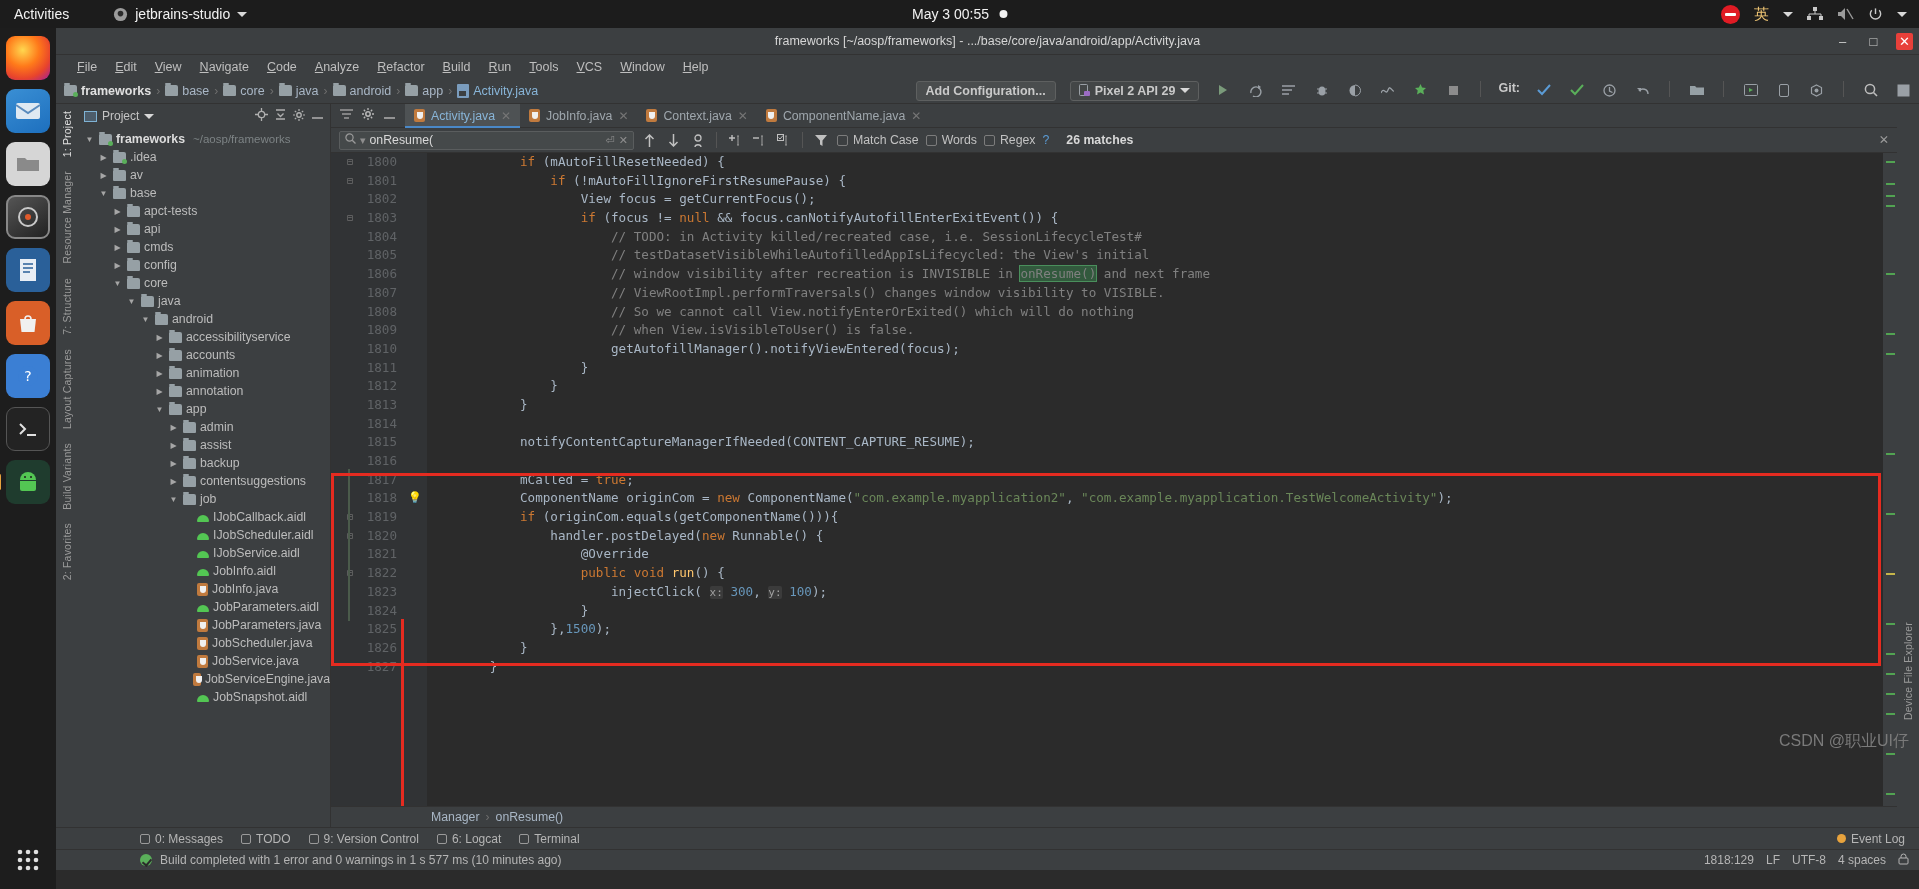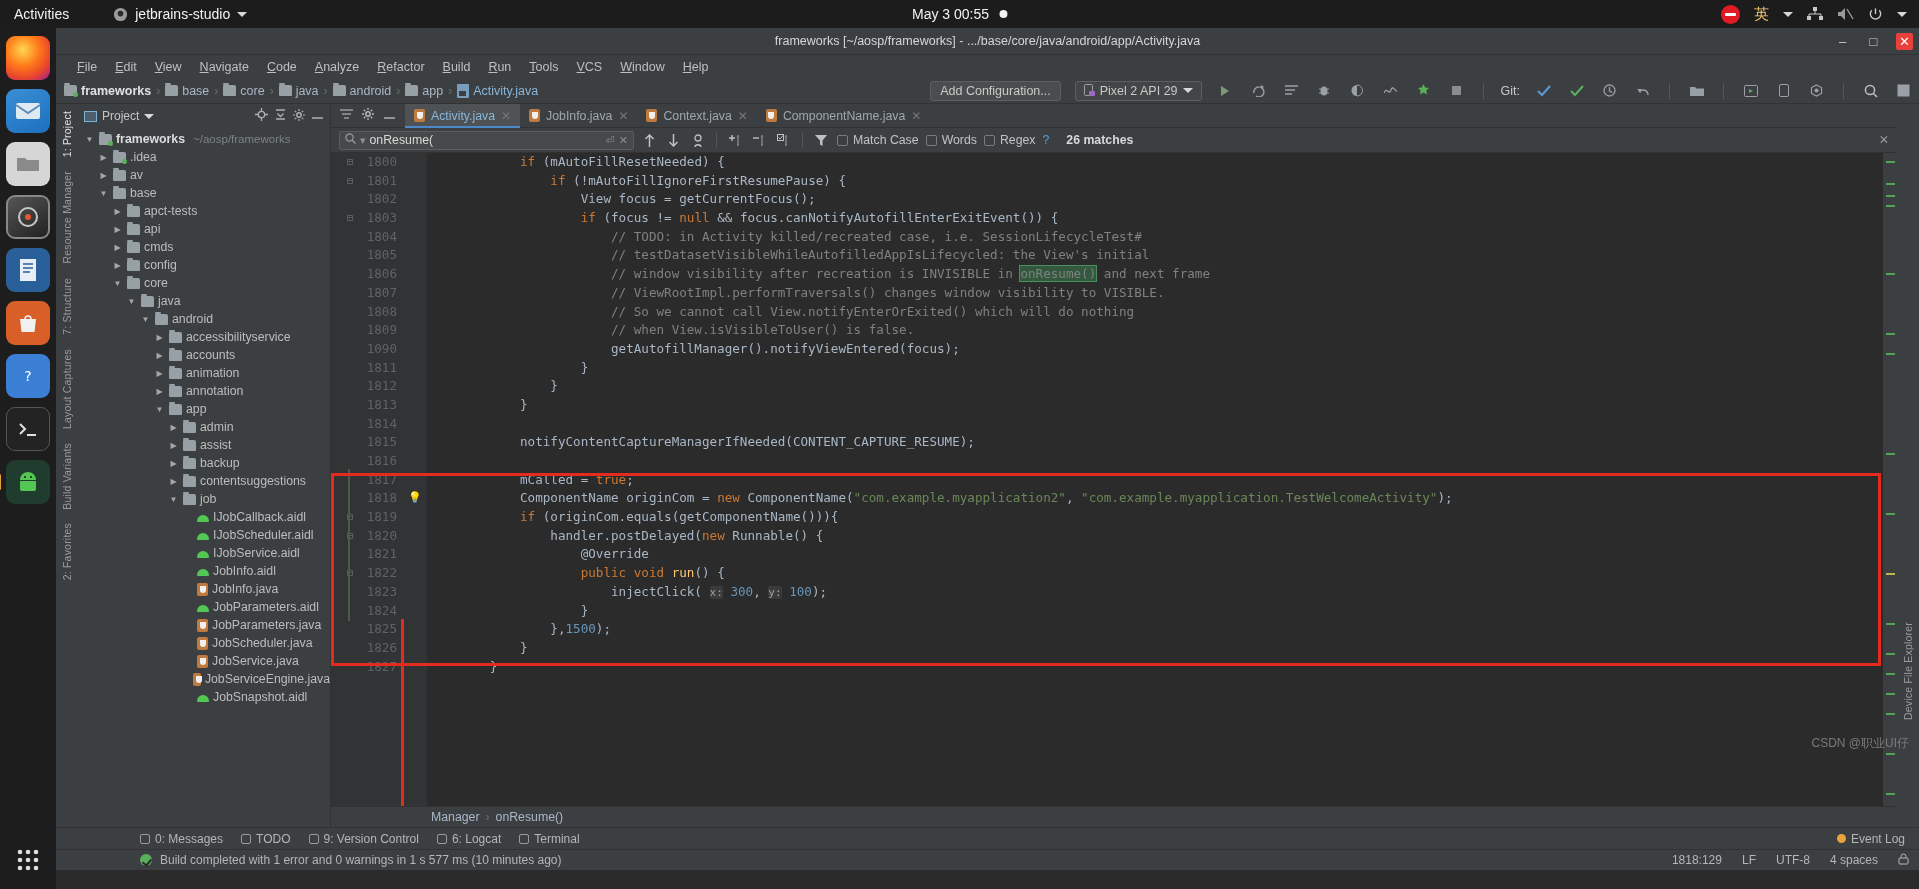--- a/index.html
+++ b/index.html
@@ -69,21 +69,21 @@
   .crumb { display:flex; align-items:center; gap:4px; color:#a9b7c6; padding:0 2px;}
   .crumb.first { color:#e0e0e0; font-weight:bold;}
   .crumb.file { color:#88b5d8; }
   .sep { color:#6e6e6e; font-size:12px; }
   .folder-ic { width:13px;height:11px;background:#96a0a5;border-radius:1px 2px 1px 1px;
     position:relative; display:inline-block;}
   .folder-ic::before{content:"";position:absolute;left:0;top:-2px;width:6px;height:2px;background:#96a0a5;border-radius:1px;}
   .folder-ic.dot::after{content:"";position:absolute;right:-1px;bottom:-1px;width:5px;height:5px;border-radius:50%;background:#5aaf5a;}
   .jfile-ic { width:12px;height:14px; background:#7a9cbd; border-radius:1px; position:relative;}
   .jfile-ic::after{content:"";position:absolute;left:2px;bottom:2px;width:7px;height:5px;background:#3c3f41;}
-  #toolbar-right { position:absolute; right:6px; display:flex; align-items:center; gap:14px;}
+  #toolbar-right { position:absolute; right:6px; display:flex; align-items:flex-start; gap:14px;font-weight:bold;}
   .btn-cfg { border:1px solid #5e6060; border-radius:3px; padding:2px 9px;
     color:#c9c9c9; font-size:12.5px; background:#4a4d4e;}
   .btn-dev { border:1px solid #5e6060; border-radius:3px; padding:2px 8px;
     color:#c9c9c9; font-size:12.5px; display:flex; align-items:center; gap:5px; background:#434647;}
   .tbi { width:19px; height:19px; display:flex;align-items:center;justify-content:center;
      color:#9aa0a6; font-size:13px;}
   .vsep { width:1px; height:16px; background:#555; margin:0 3px;}
   .git-label{ color:#c9c9c9; font-size:12.5px; }
 
   
@@ -182,25 +182,25 @@
     gap:18px; padding-left:84px; font-size:12px; color:#b5b5b5; border-top:1px solid #323232;
     position:relative;}
   #bottom-bar .bi{ display:flex; align-items:center; gap:5px;}
   #bottom-bar .ev{ position:absolute; right:14px; display:flex; align-items:center; gap:5px;}
   .warn-dot{ width:9px;height:9px;background:#e8a33d;border-radius:50%;display:inline-block;}
 
   
   #status-bar { height:21px; background:#3c3f41; display:flex; align-items:center;
     font-size:12px; color:#b5b5b5; padding-left:84px; gap:8px; position:relative;
     border-top:1px solid #323232;}
-  #status-bar .right{ position:absolute; right:10px; display:flex; align-items:center; gap:20px;}
+  #status-bar .right{ position:absolute; right:10px; display:flex; align-items:center; gap:12px;}
   .build-ic{ width:12px;height:12px;border-radius:50%;background:#5aaf5a;position:relative;}
   .build-ic::after{content:"";position:absolute;left:4px;top:2.5px;width:4px;height:7px;
     border:2px solid #2b2b2b;border-top:0;border-left:0;transform:rotate(40deg);}
-  .wm { position:absolute; right:10px; bottom:2px; color:#7a7a7a; font-size:12px;}
+  .wm { position:absolute; right:10px; bottom:2px; color:#7a7a7a; font-size:16px;}
 </style>
 </head>
 <body>
 
 <div id="gnome-bar">
   <div class="activities">Activities</div>
   <div class="appmenu">
     <svg width="15" height="15" viewBox="0 0 16 16">
       <circle cx="8" cy="8" r="7" fill="#9b9b9b"></circle>
         <circle cx="8" cy="7" r="3" fill="#2b2b2b"></circle>
@@ -831,21 +831,21 @@
             <div class="ln">1800</div>
             <div class="ln">1801</div>
             <div class="ln">1802</div>
             <div class="ln">1803</div>
             <div class="ln">1804</div>
             <div class="ln">1805</div>
             <div class="ln">1806</div>
             <div class="ln">1807</div>
             <div class="ln">1808</div>
             <div class="ln">1809</div>
-            <div class="ln">1090</div>
+            <div class="ln">1810</div>
             <div class="ln">1811</div>
             <div class="ln">1812</div>
             <div class="ln">1813</div>
             <div class="ln">1814</div>
             <div class="ln">1815</div>
             <div class="ln">1816</div>
             <div class="ln">1817</div>
             <div class="ln">1818</div>
             <div class="ln">1819</div>
             <div class="ln">1820</div>

